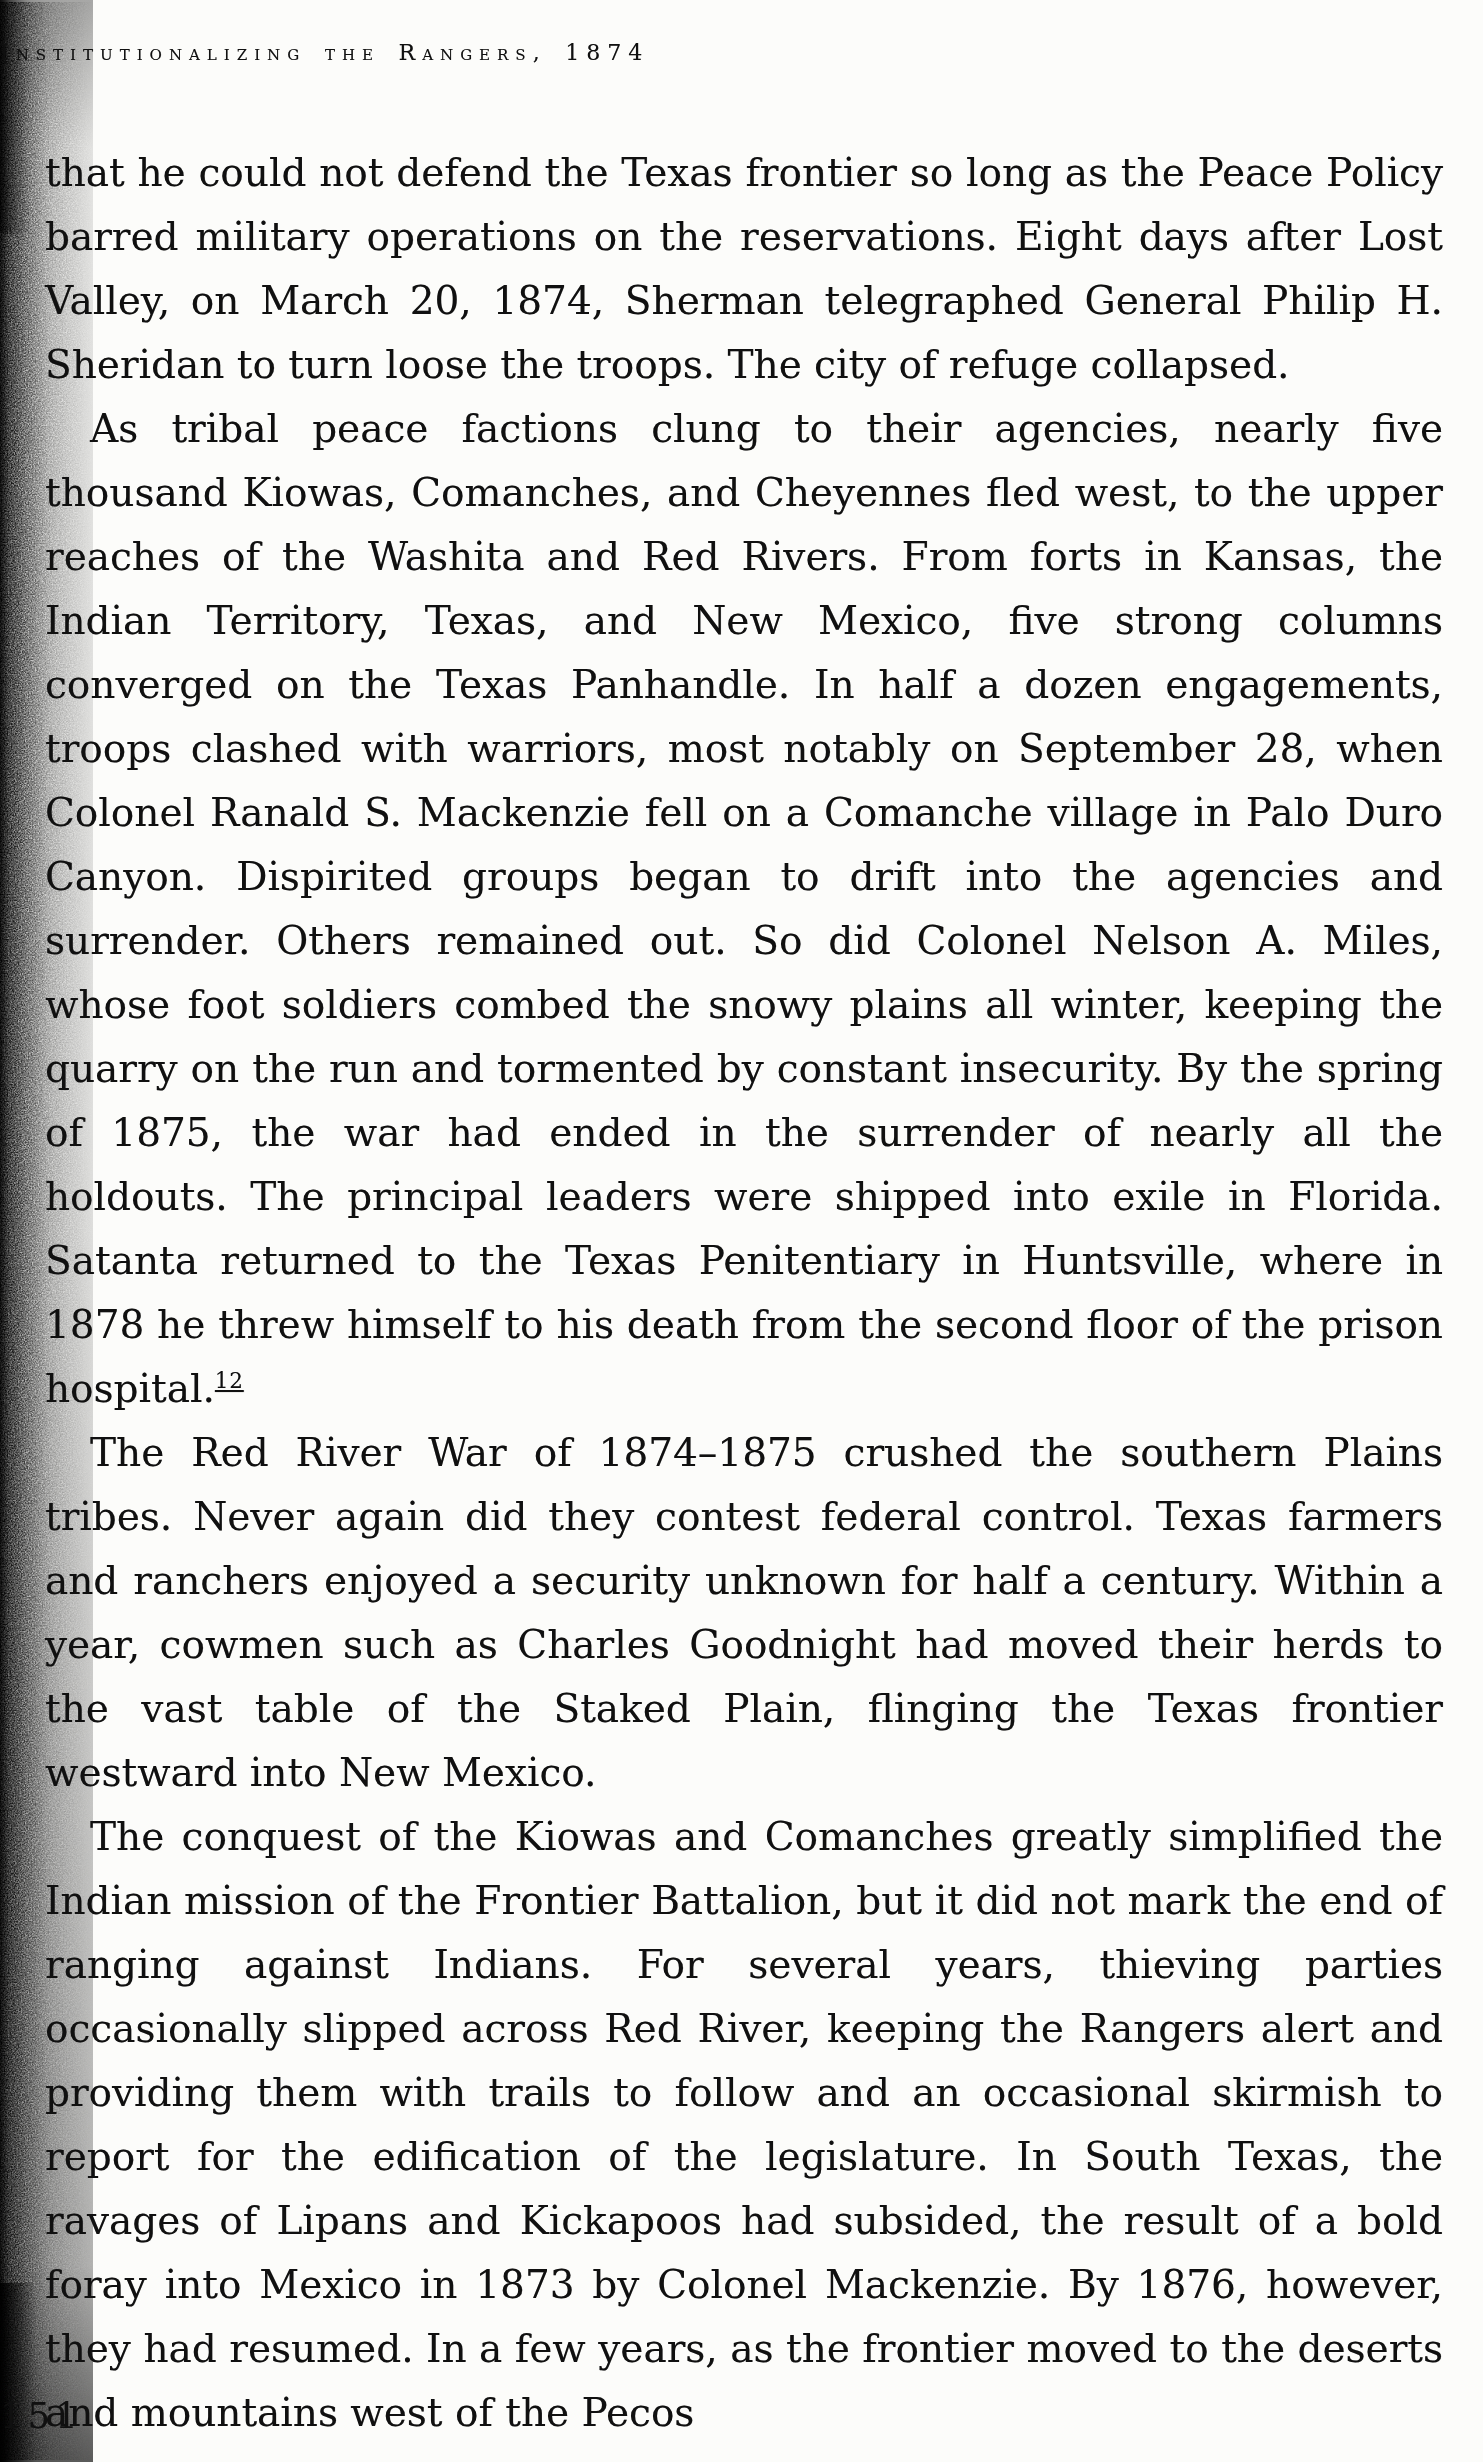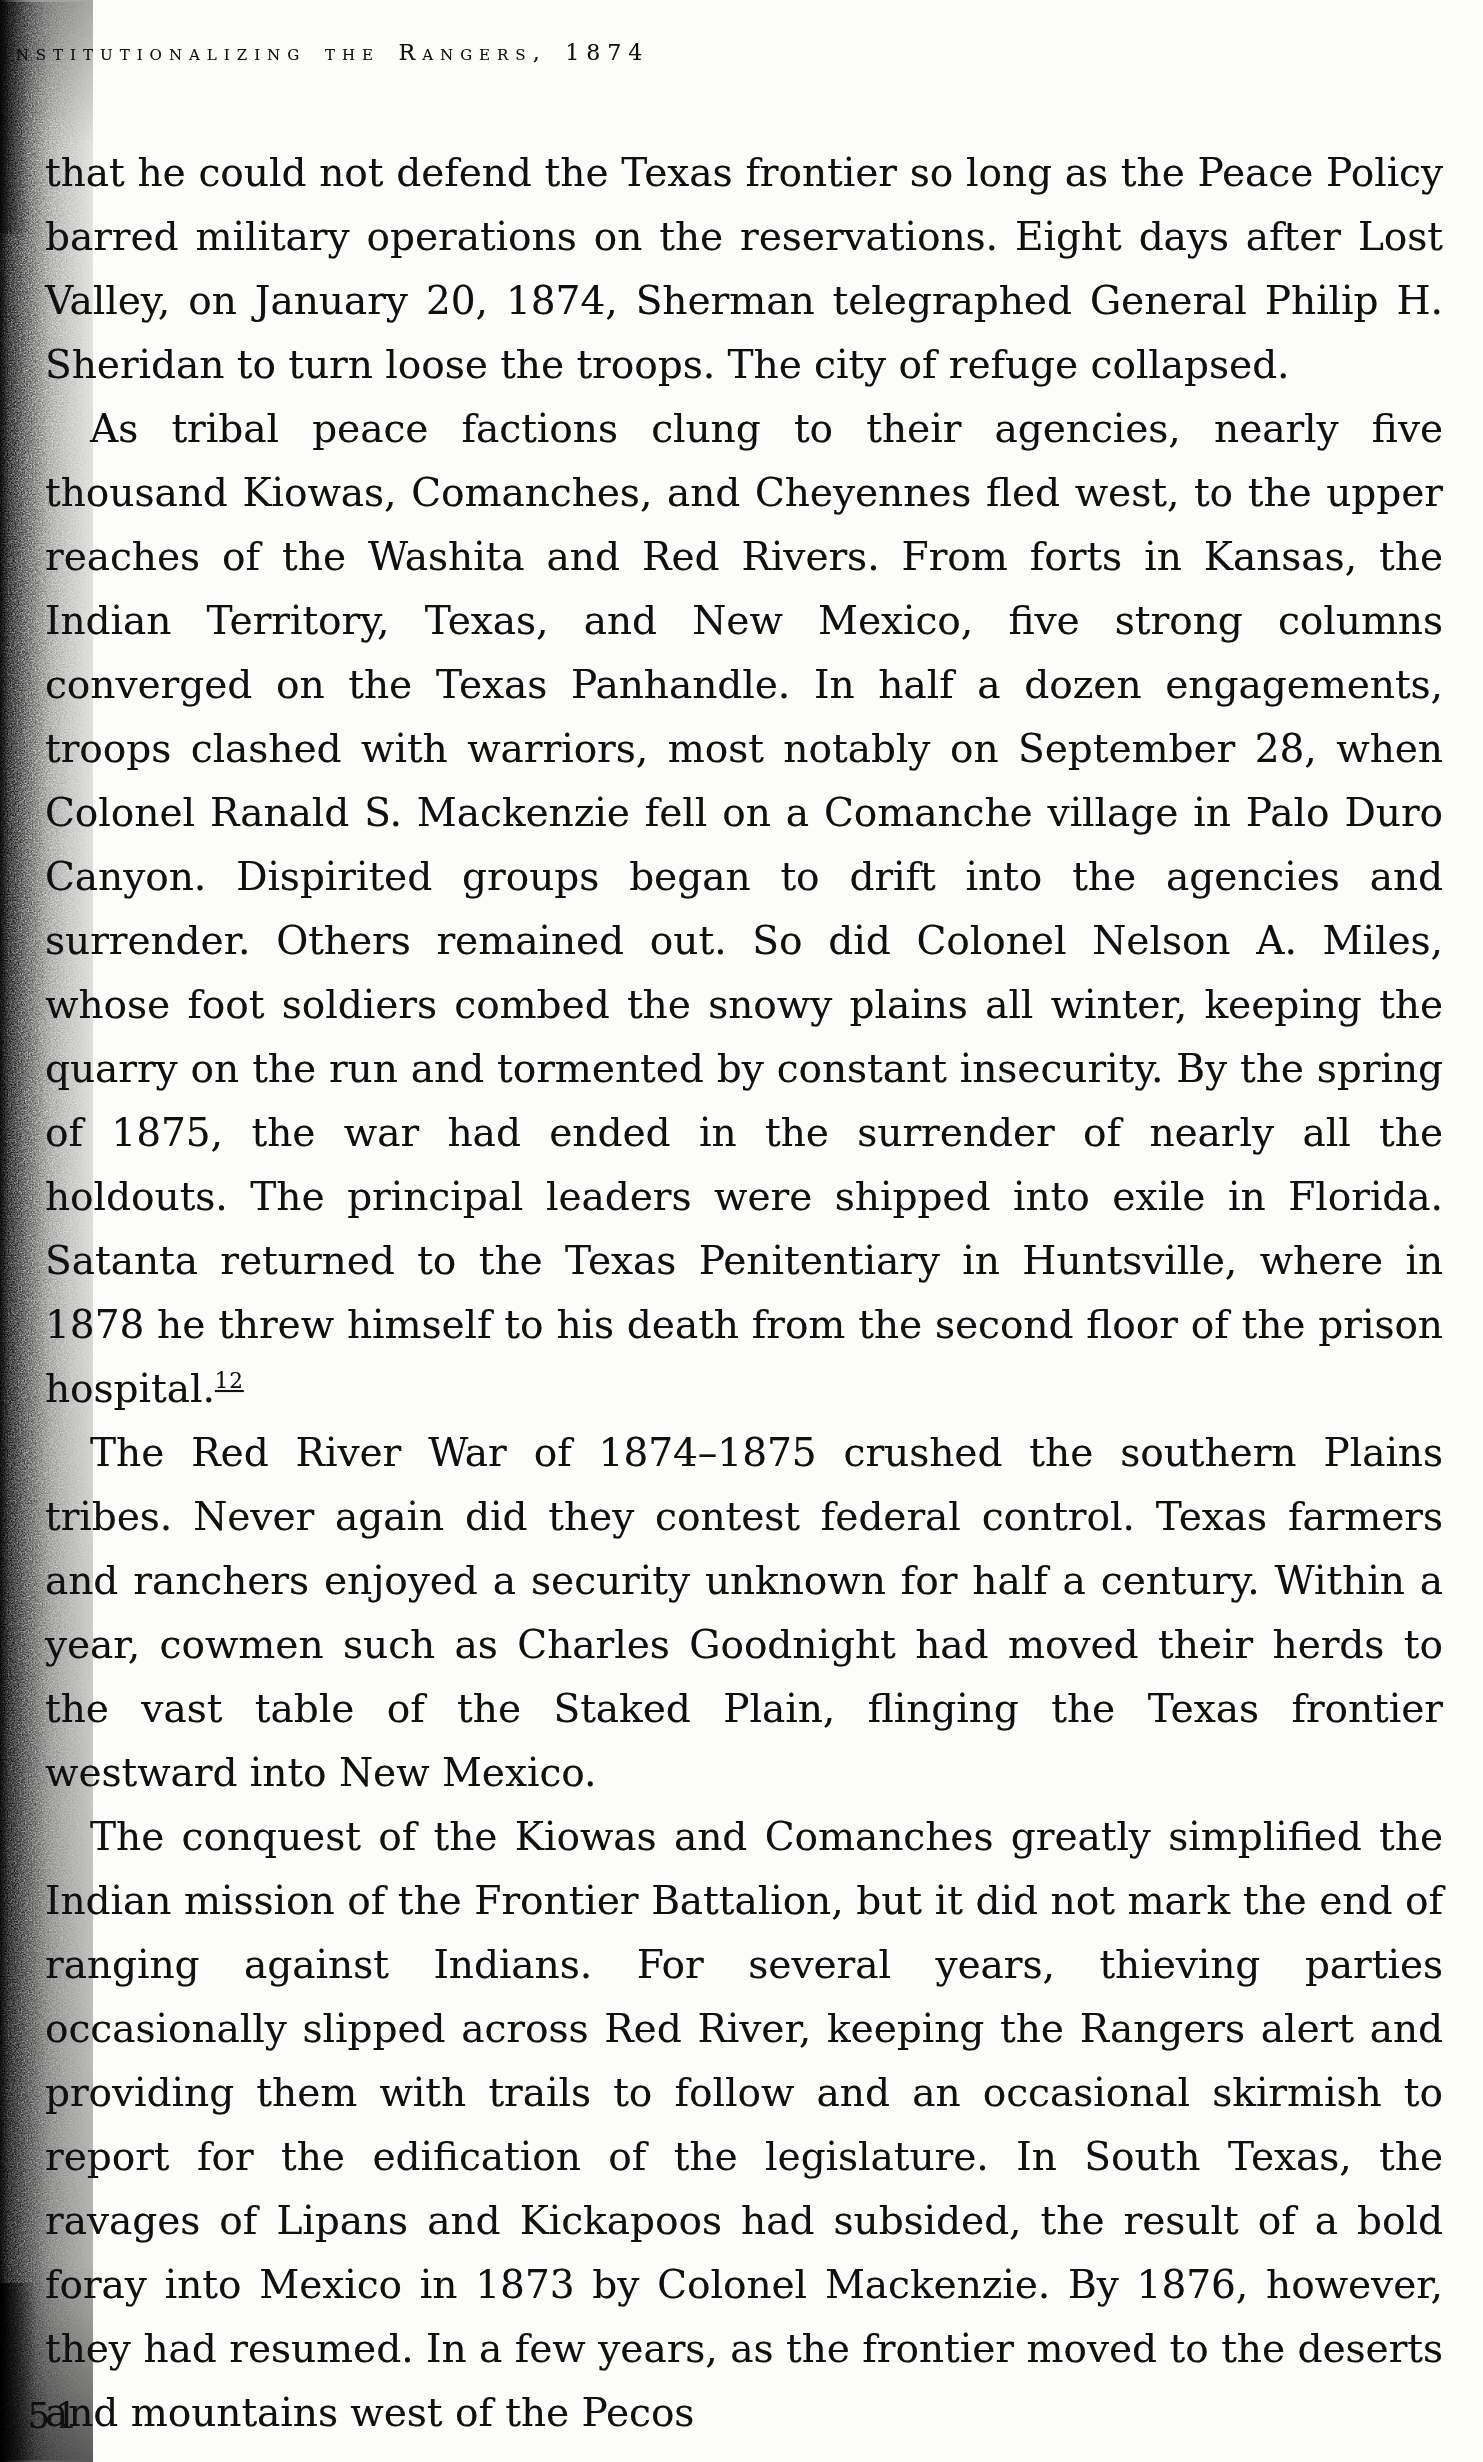--- a/index.html
+++ b/index.html
@@ -90,21 +90,21 @@
       </filter>
       <rect width="120" height="3171" filter="url(#speckle)"></rect>
     </svg>
   </div>
   <div class="edge-dark-top"></div>
   <div class="edge-dark-bottom"></div>
 
   <header class="running-head">Institutionalizing the Rangers, 1874</header>
 
   <main class="text-block">
-    <p class="para">that he could not defend the Texas frontier so long as the Peace Policy barred military operations on the reservations. Eight days after Lost Valley, on January 20, 1874, Sherman telegraphed General Philip H. Sheridan to turn loose the troops. The city of refuge collapsed.</p>
+    <p class="para">that he could not defend the Texas frontier so long as the Peace Policy barred military operations on the reservations. Eight days after Lost Valley, on March 20, 1874, Sherman telegraphed General Philip H. Sheridan to turn loose the troops. The city of refuge collapsed.</p>
     <p class="para indent"><span>As tribal peace factions clung to their agencies, nearly five thousand Kiowas, Comanches, and Cheyennes fled west, to the upper reaches of the Washita and Red Rivers. From forts in Kansas, the Indian Territory, Texas, and New Mexico, five strong columns converged on the Texas Panhandle. In half a dozen engagements, troops clashed with warriors, most notably on September 28, when Colonel Ranald S. Mackenzie fell on a Comanche village in Palo Duro Canyon. Dispirited groups began to drift into the agencies and surrender. Others remained out. So did Colonel Nelson A. Miles, whose foot soldiers combed the snowy plains all winter, keeping the quarry on the run and tormented by constant insecurity. By the spring of 1875, the war had ended in the surrender of nearly all the holdouts. The principal leaders were shipped into exile in Florida. Satanta returned to the Texas Penitentiary in Huntsville, where in 1878 he threw himself to his death from the second floor of the prison hospital.</span><sup class="fn">12</sup></p>
     <p class="para indent">The Red River War of 1874–1875 crushed the southern Plains tribes. Never again did they contest federal control. Texas farmers and ranchers enjoyed a security unknown for half a century. Within a year, cowmen such as Charles Goodnight had moved their herds to the vast table of the Staked Plain, flinging the Texas frontier westward into New Mexico.</p>
     <p class="para indent">The conquest of the Kiowas and Comanches greatly simplified the Indian mission of the Frontier Battalion, but it did not mark the end of ranging against Indians. For several years, thieving parties occasionally slipped across Red River, keeping the Rangers alert and providing them with trails to follow and an occasional skirmish to report for the edification of the legislature. In South Texas, the ravages of Lipans and Kickapoos had subsided, the result of a bold foray into Mexico in 1873 by Colonel Mackenzie. By 1876, however, they had resumed. In a few years, as the frontier moved to the deserts and mountains west of the Pecos</p>
   </main>
 
   <footer class="folio">151</footer>
 
 </div>
 
 

